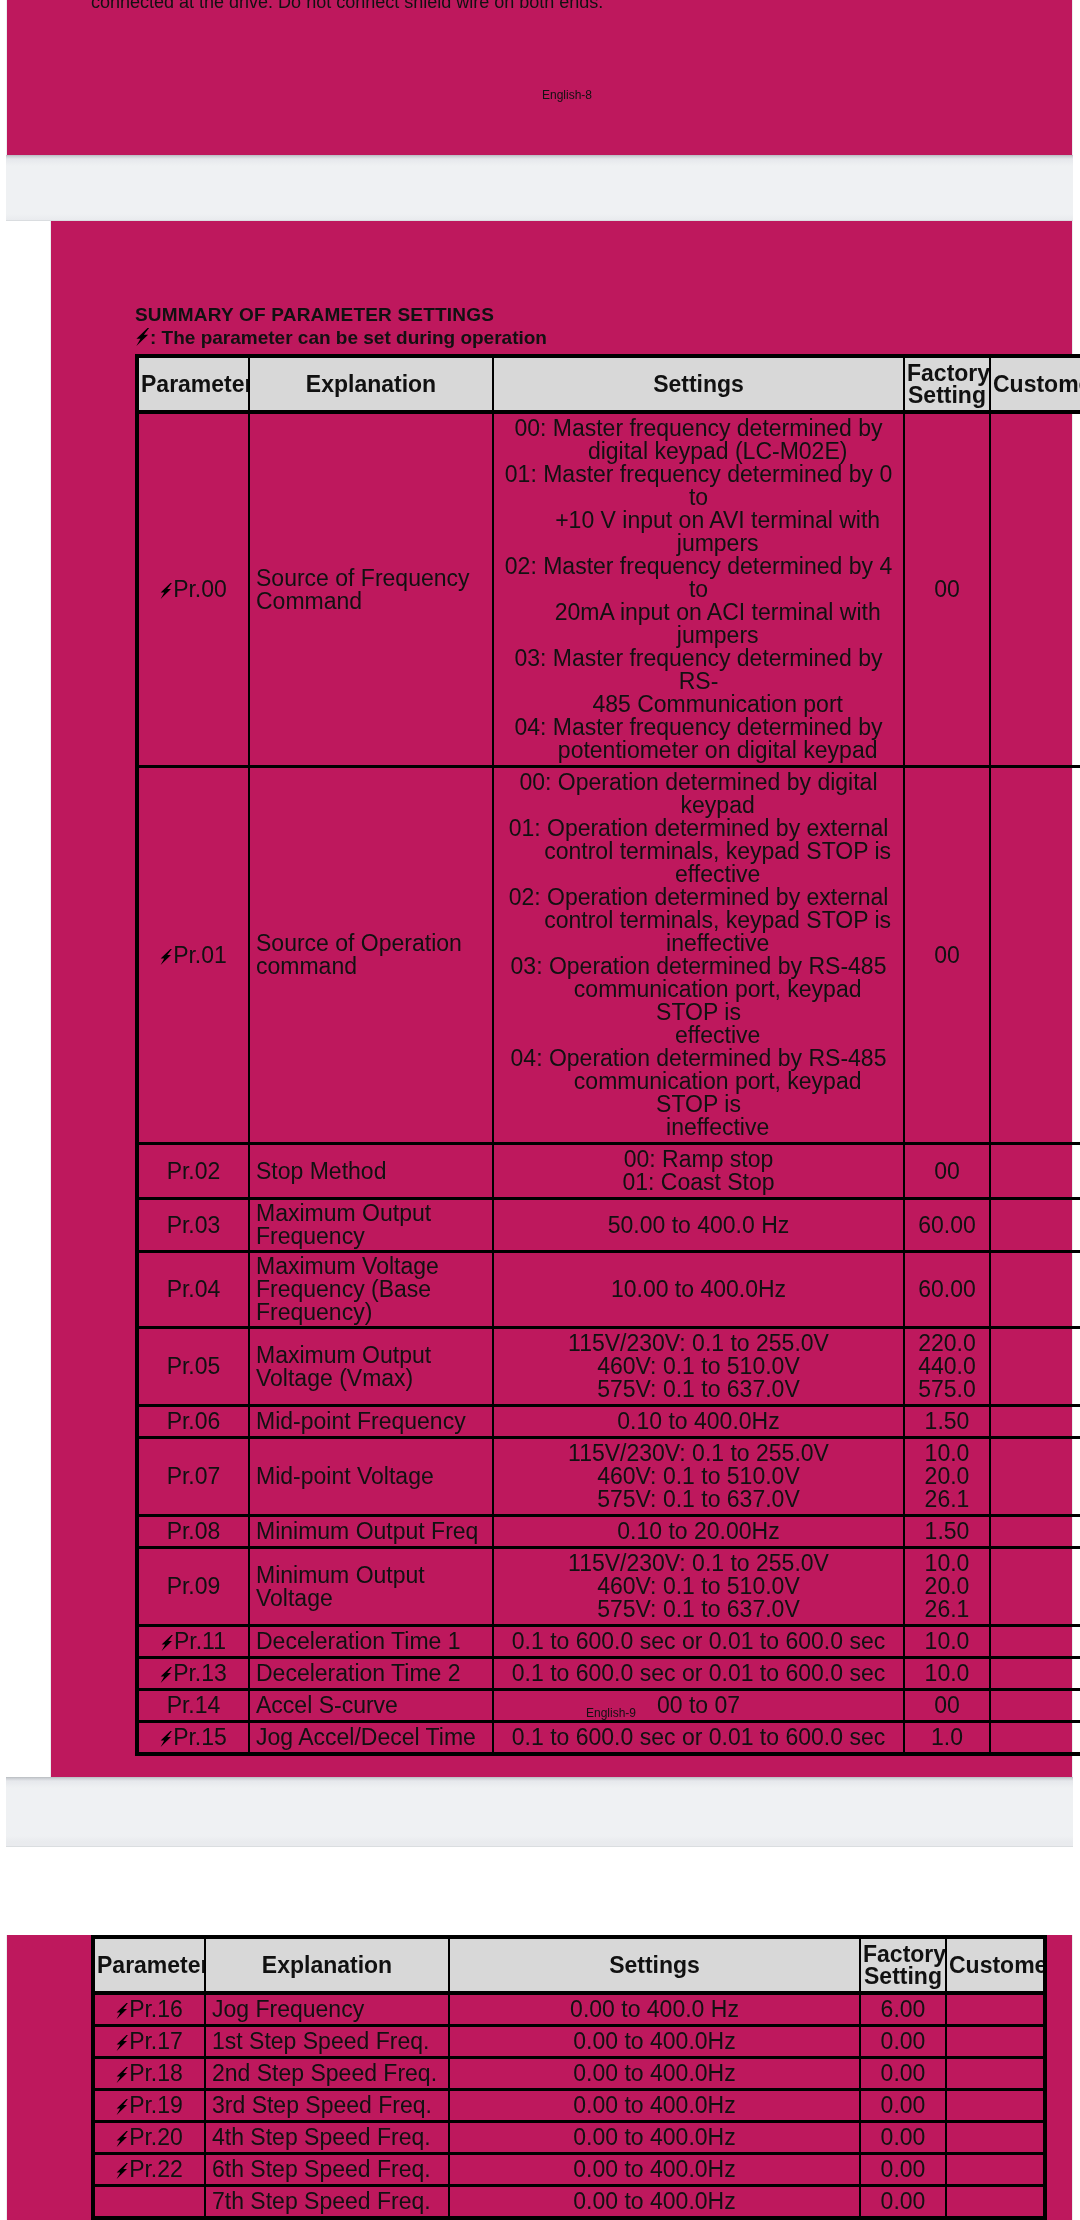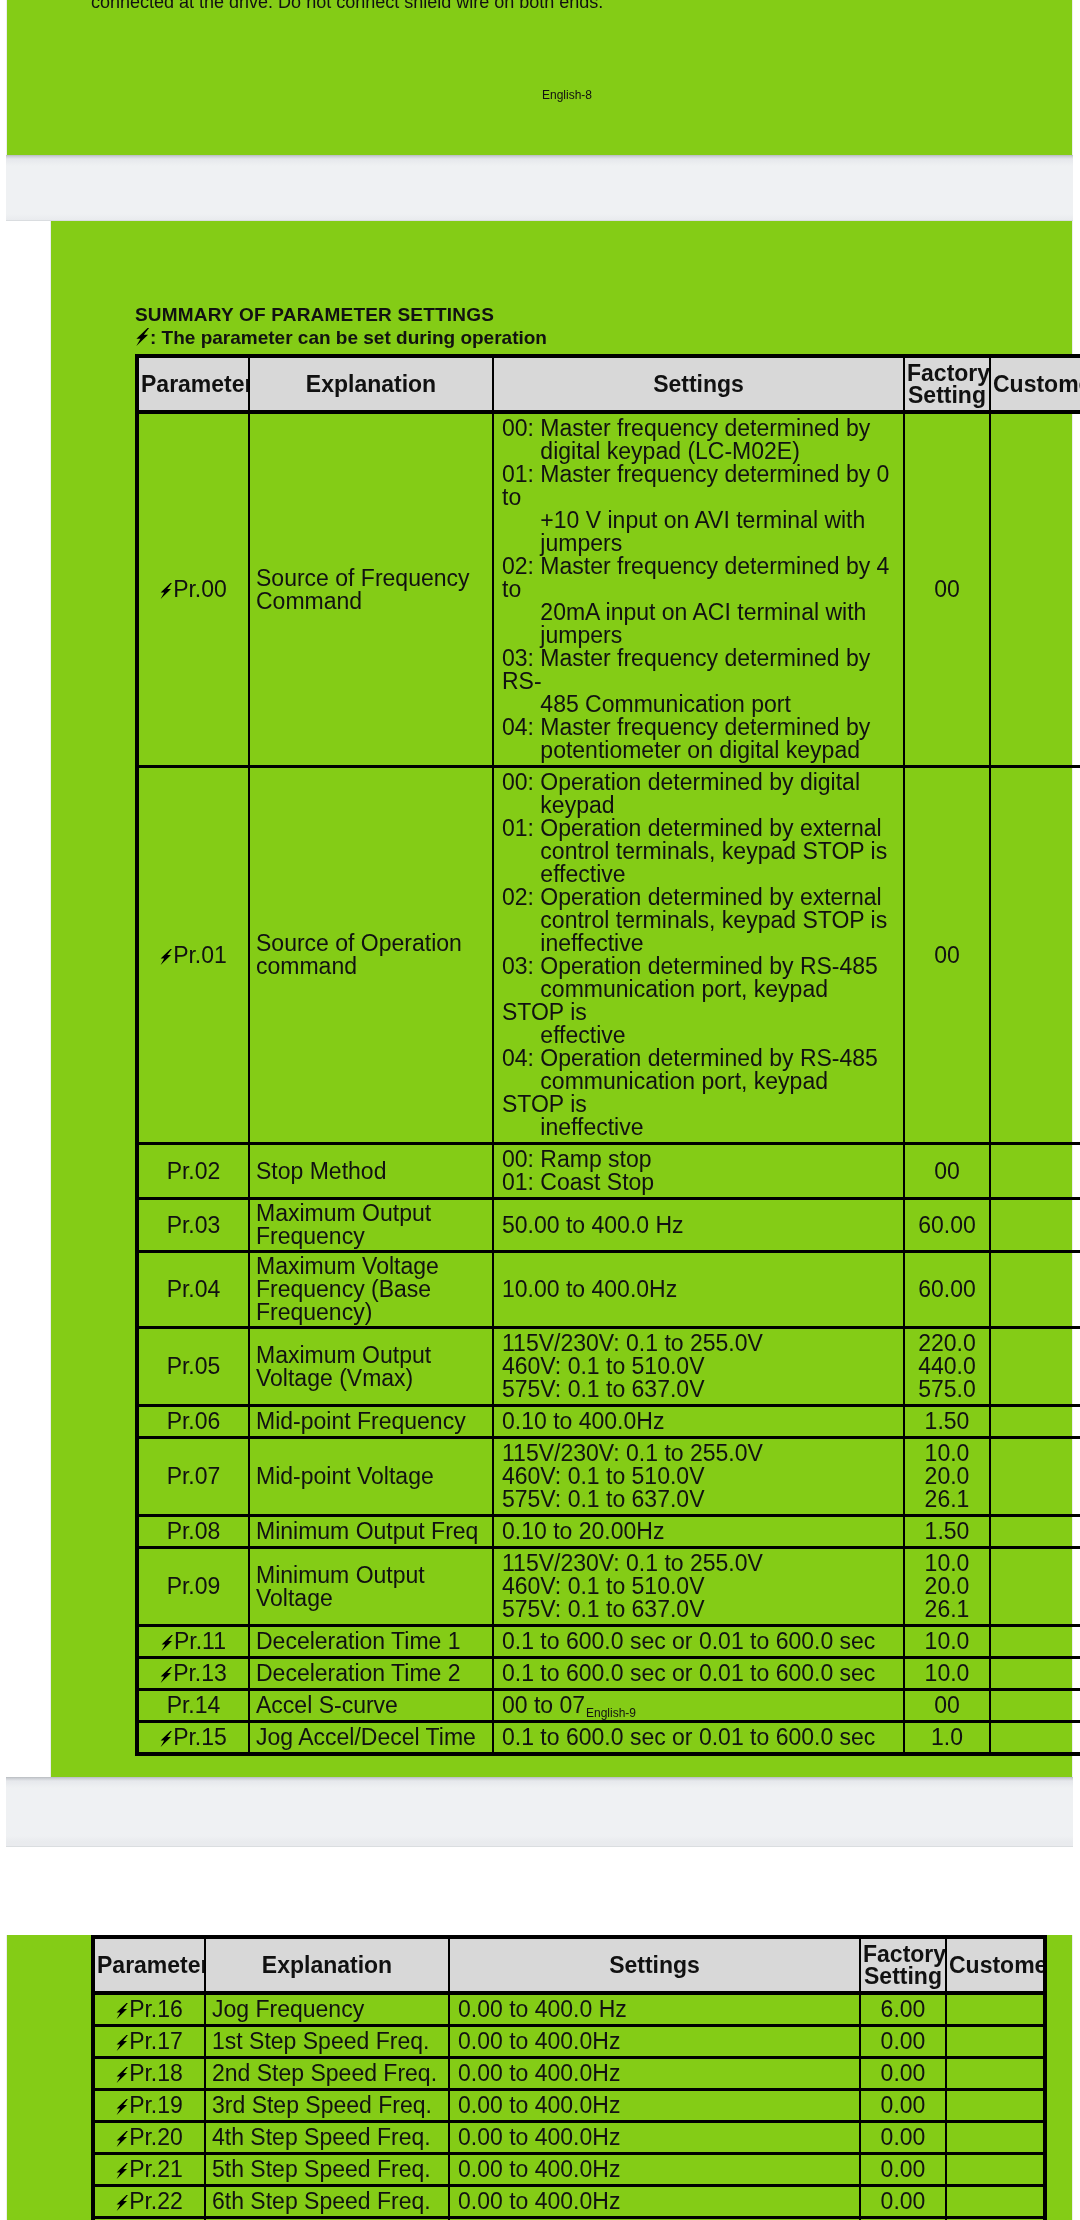--- a/index.html
+++ b/index.html
@@ -5,21 +5,21 @@
   html,body{margin:0;padding:0;}
   body{
     width:1080px;height:2220px;overflow:hidden;position:relative;
     background:#ffffff;
     font-family:"Liberation Sans","DejaVu Sans",sans-serif;
     color:#111;
     -webkit-font-smoothing:antialiased;
   }
   .doc{position:absolute;left:6px;top:0;width:1067px;}
   .page{
-    background:#84cc16;position:relative;
+    background:#be185d;position:relative;
     border-left:1px solid #ebedef;border-right:1px solid #ebedef;
   }
   .page-gap{
     height:64px;
     background:linear-gradient(to bottom,#c9ccd1 0px,#e6e8ec 3px,#eff1f3 10px,#eff1f3 58px,#e9ebee 64px);
     border-top:1px solid #bfc3c7;
     border-bottom:1px solid #dadde0;
   }
   .gap2{height:68px;}
 
@@ -71,21 +71,21 @@
   .ptable thead th{
     background:#d8d8d8;
     font-weight:bold;text-align:center;
     border-bottom-width:4px;
     white-space:pre-line;
     padding:4px 2px;
     line-height:22px;
   }
   td.c-param{text-align:center;padding:2px 2px;white-space:nowrap;}
   td.c-expl{text-align:left;white-space:pre-line;}
-  td.c-set{text-align:left;white-space:pre-wrap;padding:3px 8px;}
+  td.c-set{text-align:center;white-space:pre-wrap;padding:3px 8px;}
   td.c-fac{text-align:center;white-space:pre-line;}
   td.c-cust{}
   .bolt{display:inline-block;transform:skewX(-12deg);margin-right:1px;}
   .bolt svg{width:12px;height:16px;vertical-align:-2px;fill:#000;}
   .pname{display:inline;}
 </style>
 </head>
 <body>
 
 <div class="doc">
@@ -349,29 +349,20 @@
                     <path d="M9.3 0 L1 10.2 L4.8 10.2 L2.4 17 L11.2 6.4 L7.2 6.4 L10.8 0 Z"></path>
                   </svg></span><span class="pname">Pr.20</span></td>
               <td class="c-expl">4th Step Speed Freq.</td>
               <td class="c-set">0.00 to 400.0Hz</td>
               <td class="c-fac">0.00</td>
               <td class="c-cust"></td>
             </tr>
             <tr>
               <td class="c-param"><span class="bolt"><svg viewBox="0 0 12 17">
                     <path d="M9.3 0 L1 10.2 L4.8 10.2 L2.4 17 L11.2 6.4 L7.2 6.4 L10.8 0 Z"></path>
-                  </svg></span><span class="pname">Pr.21</span></td>
-              <td class="c-expl">5th Step Speed Freq.</td>
-              <td class="c-set">0.00 to 400.0Hz</td>
-              <td class="c-fac">0.00</td>
-              <td class="c-cust"></td>
-            </tr>
-            <tr>
-              <td class="c-param"><span class="bolt"><svg viewBox="0 0 12 17">
-                    <path d="M9.3 0 L1 10.2 L4.8 10.2 L2.4 17 L11.2 6.4 L7.2 6.4 L10.8 0 Z"></path>
                   </svg></span><span class="pname">Pr.22</span></td>
               <td class="c-expl">6th Step Speed Freq.</td>
               <td class="c-set">0.00 to 400.0Hz</td>
               <td class="c-fac">0.00</td>
               <td class="c-cust"></td>
             </tr>
             <tr>
               <td class="c-param"></td>
               <td class="c-expl">7th Step Speed Freq.</td>
               <td class="c-set">0.00 to 400.0Hz</td>

